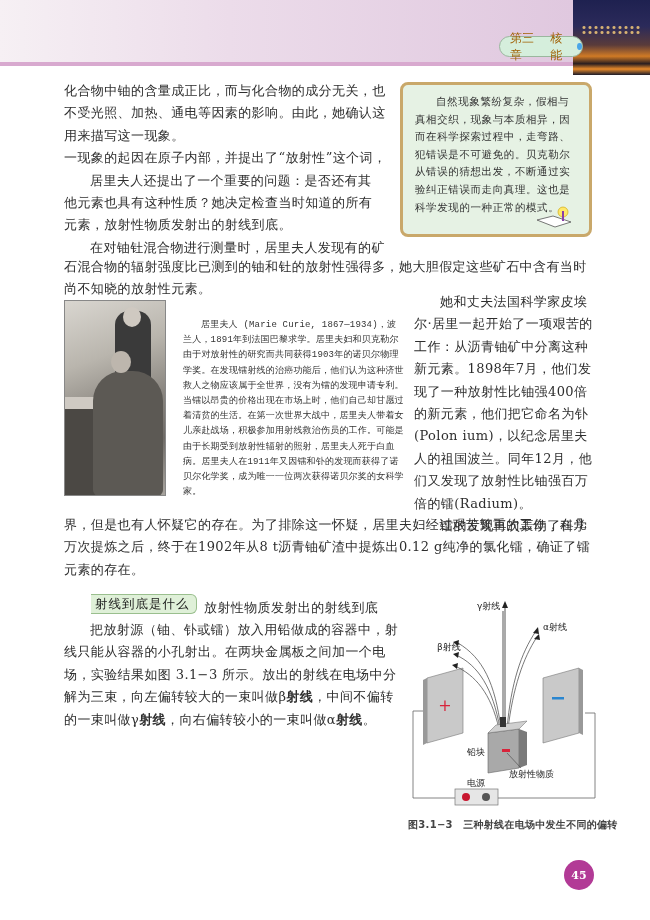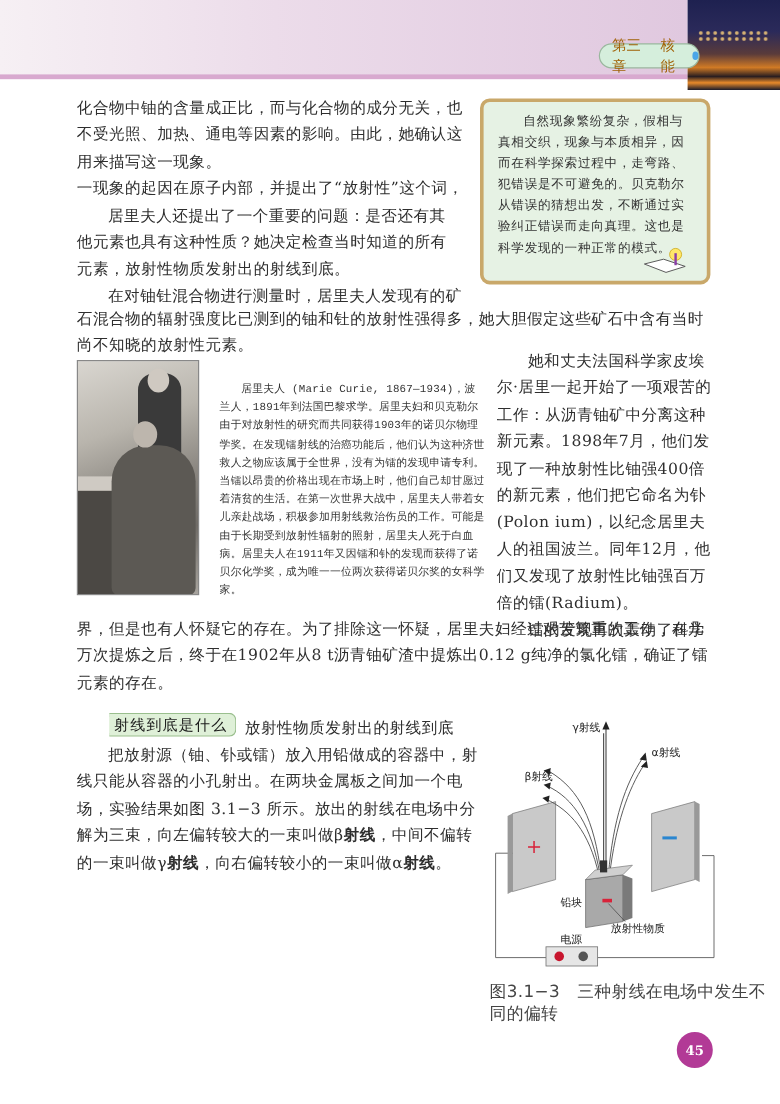--- a/index.html
+++ b/index.html
@@ -64,21 +64,21 @@
     position: absolute; left: 64px; top: 598px; height: 16px; display: flex; align-items: flex-end;
   }
   .section-tag .bar { width: 27px; background: #3e86d6; }
   .section-tag .label {
     background: #dff0d8; border: 1px solid #9abf8e; border-left: none; border-radius: 0 6px 6px 0;
     padding: 0 6px 0 4px; font-family: "DejaVu Sans", sans-serif; font-size: 12.5px; line-height: 18px; color: #1a1a1a; letter-spacing: 1px;
   }
 
   .figure { position: absolute; left: 403px; top: 593px; width: 210px; height: 220px; }
   .figure-caption {
-    position: absolute; left: 408px; top: 818px; font-family: "DejaVu Sans", sans-serif; font-size: 14px; color: #444; letter-spacing: .3px;
+    position: absolute; left: 408px; top: 818px; font-family: "DejaVu Sans", sans-serif; font-size: 10px; color: #444; letter-spacing: .3px; font-weight: bold;
   }
   .fig-label { font-family: "DejaVu Sans", sans-serif; font-size: 9px; fill: #222; }
 
   .page-number {
     position: absolute; left: 564px; top: 860px; width: 30px; height: 30px; border-radius: 50%;
     background: #b23a96; color: #fff; font-size: 11px; font-weight: bold;
     display: flex; align-items: center; justify-content: center; text-align: right;
   }
   b.em { font-family: "DejaVu Sans", sans-serif; font-weight: bold; }
 </style>

